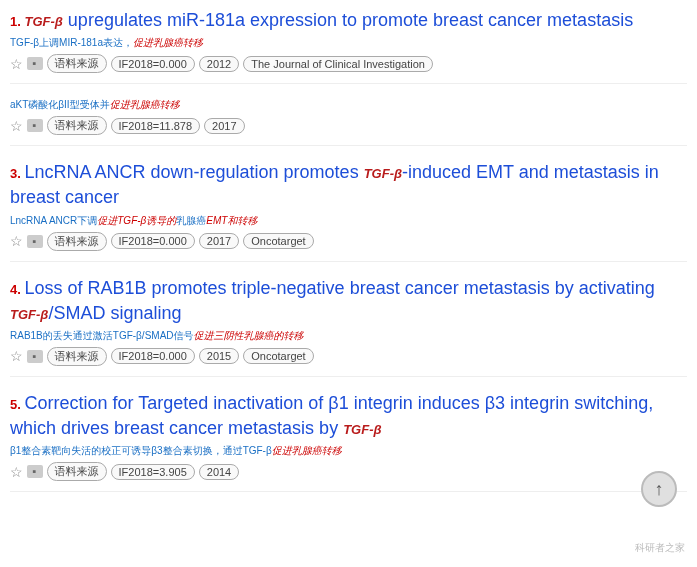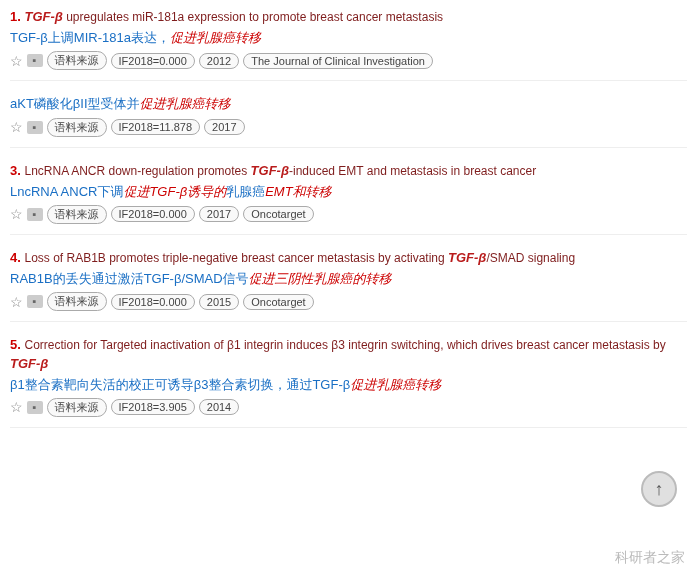--- a/index.html
+++ b/index.html
@@ -20,31 +20,31 @@
     }
     .result-number {
       color: #cc0000;
       font-weight: bold;
     }
     .title-line {
       margin-bottom: 3px;
       line-height: 1.4;
     }
     .title-text {
-      color: #7f1d1d;
-      font-size: 12px;
+      color: #1d4ed8;
+      font-size: 18px;
     }
     .italic-red {
       font-style: italic;
       color: #b91c1c;
       font-weight: bold;
     }
     .chinese-title {
       color: #1a6fc4;
-      font-size: 13px;
+      font-size: 10px;
       margin-bottom: 4px;
       line-height: 1.4;
     }
     .chinese-italic-red {
       font-style: italic;
       color: #cc0000;
     }
     .meta-line {
       display: flex;
       align-items: center;
@@ -90,23 +90,23 @@
       display: flex;
       align-items: center;
       justify-content: center;
       cursor: pointer;
       font-size: 18px;
       color: #555;
     }
     .watermark {
       position: fixed;
       right: 12px;
-      bottom: 0;
+      bottom: 12px;
       color: #bbb;
-      font-size: 14px;
+      font-size: 10px;
     }
   </style>
 </head>
 <body>
 
 <ol class="result-list">
 <li class="result-item">
       <div class="title-line"><span class="result-number">1. </span><span class="italic-red">TGF-β</span><span class="title-text"> upregulates miR-181a expression to promote breast cancer metastasis</span></div>
       <div class="chinese-title"><span>TGF-β上调MIR-181a表达，</span><span class="chinese-italic-red">促进乳腺癌转移</span></div>
       <div class="meta-line">

